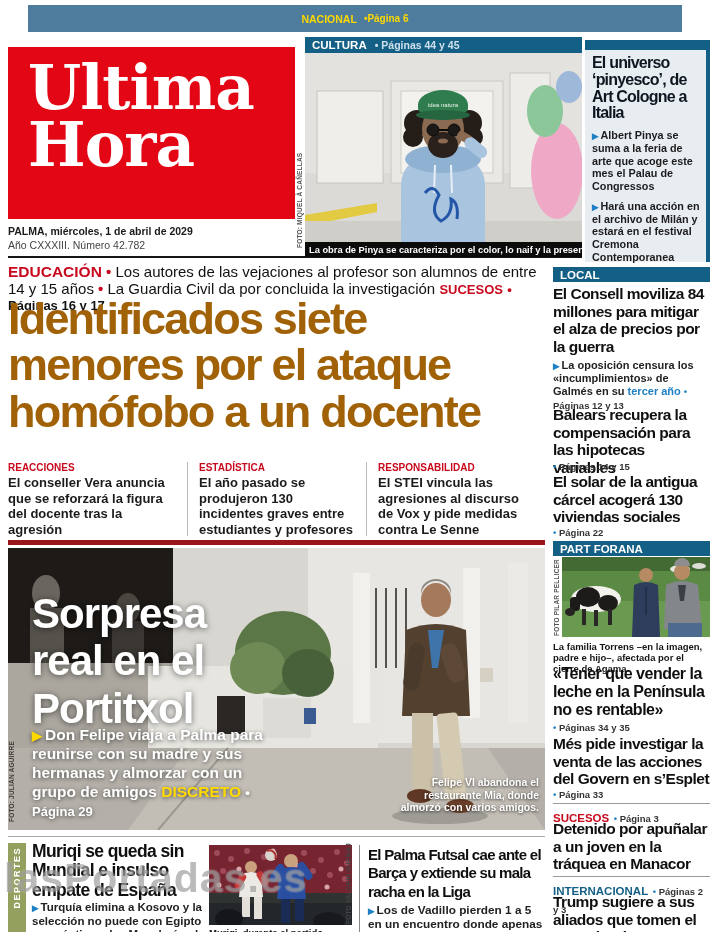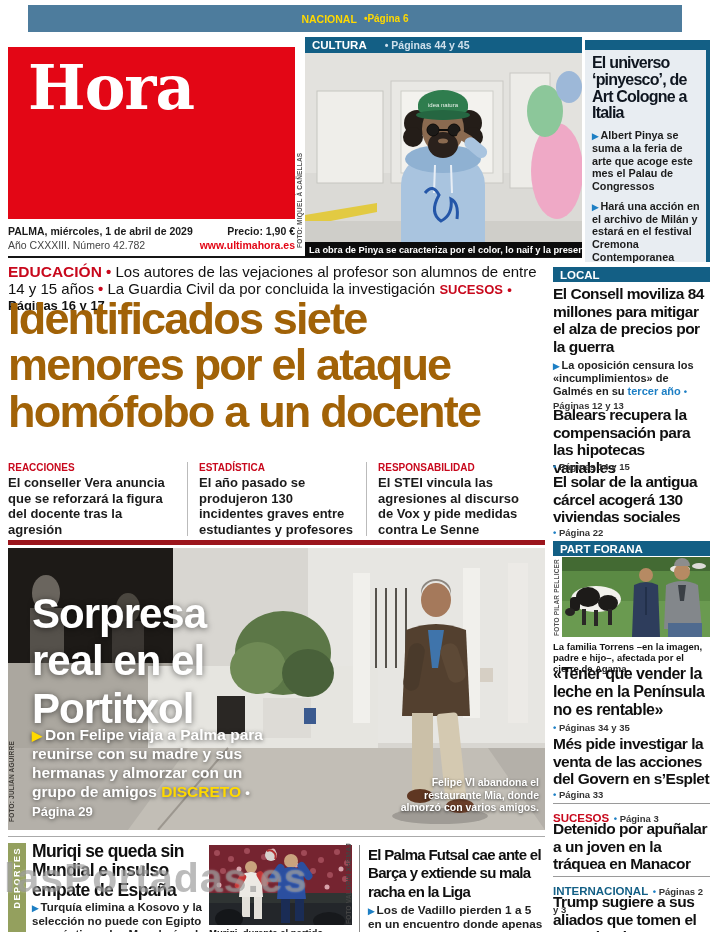--- a/index.html
+++ b/index.html
@@ -46,21 +46,21 @@
     position:absolute; writing-mode:vertical-rl; transform:rotate(180deg);
     font-size:6.5px; font-weight:bold; color:#555; letter-spacing:0.2px;
     white-space:nowrap;
   }
 
   .top-rule { left:8px; top:256px; width:574px; height:2px; background:#151515; }
 
   
   .secbar {
     background:var(--bar-blue,#135f85); color:#fff;
-    display:flex; align-items:center; gap:18px; padding-left:7px;
+    display:flex; align-items:center; gap:8px; padding-left:7px;
     font-size:11.5px; font-weight:bold; white-space:nowrap;
   }
   .secbar .bar-pages { color:#cfe0ec; font-size:10.5px; font-weight:bold; }
 
   .cultura-bar { left:305px; top:37px; width:277px; height:16px; }
 
   
   .pinya { left:305px; top:53px; width:277px; height:204px; overflow:hidden; }
   .photo-caption-bar {
     position:absolute; left:0; bottom:0; width:100%; height:15px;
@@ -192,31 +192,28 @@
 
 <div class="page">
 
   <div class="abs banner">
     <span class="banner-tag">NACIONAL</span>
     <span class="banner-page"><span>•</span><span>Página 6</span></span>
   </div>
 
   <div class="abs masthead">
     <div class="masthead-title">
+      <div>Ultima</div>
       <div>Hora</div>
     </div>
   </div>
   <div class="abs dateline">
     <div>
       <div class="l1">PALMA, miércoles, 1 de abril de 2029</div>
       <div class="l2">Año CXXXIII. Número 42.782</div>
-    </div>
-    <div class="right">
-      <div class="l1">Precio: 1,90 €</div>
-      <div class="web">www.ultimahora.es</div>
     </div>
   </div>
   <div class="vcredit" style="left:296px; top:168px; height:80px;">FOTO: MIQUEL À CAÑELLAS</div>
   <div class="abs top-rule"></div>
 
   <div class="abs secbar cultura-bar">
     <span>CULTURA</span>
     <span class="bar-pages">• Páginas 44 y 45</span>
   </div>
   <div class="abs pinya">

